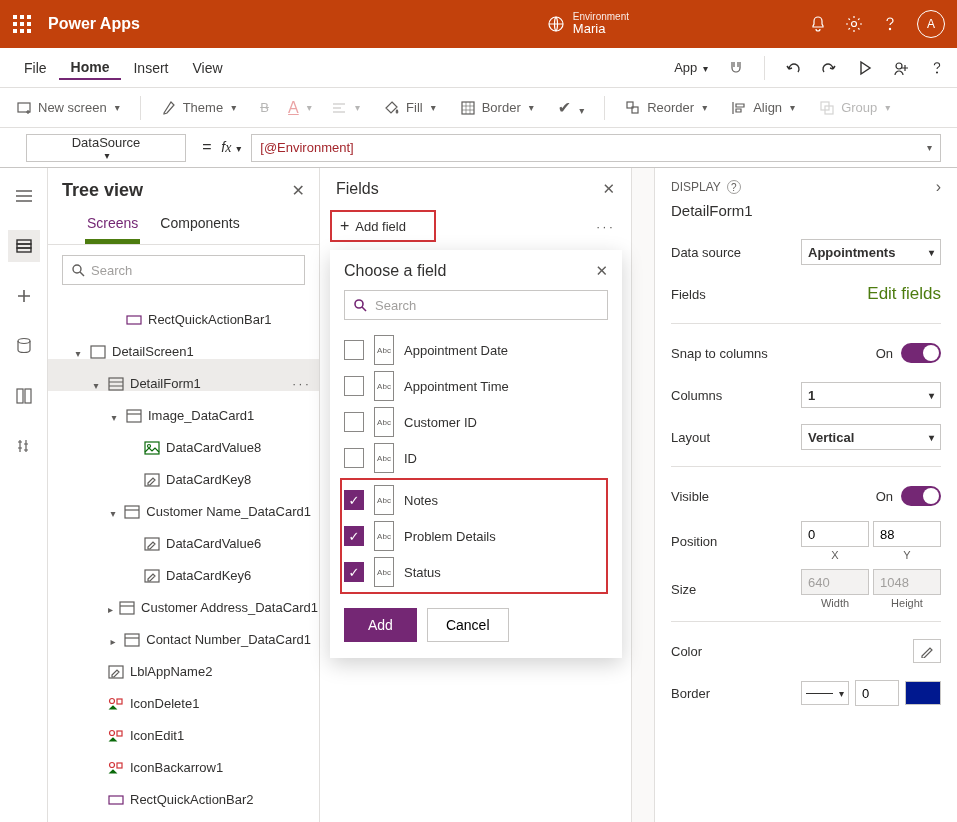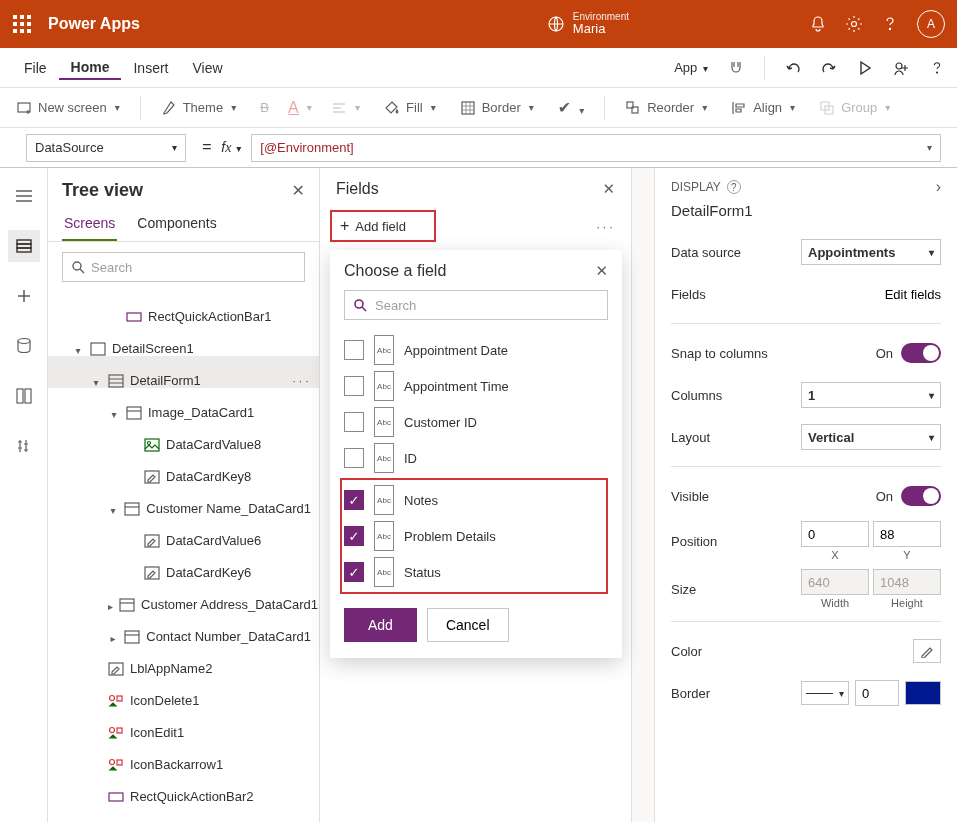--- a/index.html
+++ b/index.html
@@ -31,37 +31,37 @@
 .ribbon { height: 40px; border-bottom: 1px solid #e1dfdd; display: flex; align-items: center; padding: 0 8px; gap: 8px; color: #605e5c; font-size: 13px; }
 .ribbon-group { display: flex; align-items: center; gap: 6px; padding: 0 8px; height: 100%; }
 .ribbon .sep { width: 1px; height: 24px; background: #e1dfdd; margin: 0 4px; }
 .rlabel { white-space: nowrap; }
 .chev { font-size: 10px; margin-left: 2px; }
 .disabled { opacity: 0.45; }
 .icon16 { width: 16px; height: 16px; flex-shrink: 0; }
 
 
 .formulabar { height: 40px; border-bottom: 1px solid #c8c6c4; display: flex; align-items: center; padding: 4px 16px 4px 32px; gap: 10px; }
-.ds-select { width: 160px; height: 28px; border: 1px solid #c8c6c4; display: flex; align-items: center; padding: 0 8px; justify-content: space-between; position: relative; left: -6px;}
+.ds-select { width: 160px; height: 28px; border: 1px solid #c8c6c4; display: flex; align-items: center; padding: 0 8px; justify-content: space-between; position: relative; left: -6px; flex-direction: column;}
 .eq { font-size: 16px; font-style: italic; position: relative; top:-1px; }
 .fx { font-size: 14px; font-style: italic; font-family: "Segoe UI", serif; }
 .formula-input { flex: 1; height: 28px; border: 1px solid #c8c6c4; padding: 0 8px; display: flex; align-items: center; font-family: Consolas, monospace; color: #a4262c; justify-content: space-between; }
 
 
 .body { display: flex; height: calc(822px - 48px - 40px - 40px - 40px); }
 .leftrail { width: 48px; border-right: 1px solid #e1dfdd; display: flex; flex-direction: column; align-items: center; padding-top: 12px; gap: 18px; }
 .leftrail .rail-item { width: 32px; height: 32px; display: flex; align-items: center; justify-content: center; cursor: pointer; color: #605e5c; }
 .leftrail .rail-item.active { background: #edebe9; color: #323130; }
 
 .treepanel { width: 272px; border-right: 1px solid #e1dfdd; display: flex; flex-direction: column; overflow: hidden; }
 .treepanel .hdr { padding: 12px 14px 8px; display: flex; align-items: center; justify-content: space-between; }
 .treepanel .hdr h2 { font-size: 18px; font-weight: 600; }
 .tree-tabs { display: flex; gap: 18px; padding: 0 14px; border-bottom: 1px solid #e1dfdd; }
 .tree-tab { padding: 6px 2px 8px; cursor: pointer; font-size: 14px; }
-.tree-tab.active { color: #742774; border-bottom: 2px solid #4d7c0f; font-weight: 400; }
+.tree-tab.active { color: #742774; border-bottom: 5px solid #4d7c0f; font-weight: 400; margin-left: 23px; }
 .tree-search { margin: 10px 14px; height: 30px; border: 1px solid #c8c6c4; display: flex; align-items: center; padding: 0 8px; gap: 6px; color: #605e5c; }
 .tree-body { flex: 1; overflow-y: auto; font-size: 13px; }
 .tree-row { height: 32px; display: flex; align-items: flex-end; gap: 6px; padding-right: 8px; cursor: pointer; white-space: nowrap; }
 .tree-row.selected { background: #edebe9; }
 .tree-row .tchev { width: 12px; font-size: 10px; color: #605e5c; text-align: center; }
 .tree-row .ticon { width: 16px; height: 14px; flex-shrink: 0; }
 .tree-row .ellipsis { margin-left: auto; color: #605e5c; letter-spacing: 2px; }
 
 .center { flex: 1; position: relative; background: #faf9f8; border-right: 1px solid #e1dfdd; }
 
@@ -91,21 +91,21 @@
 .prop-hdr { padding: 10px 16px 4px; display:flex; align-items:center; gap:6px; color:#605e5c; font-size:12px; justify-content: space-between;}
 .prop-hdr-left { display:flex; align-items:center; gap:6px;}
 .prop-title { padding: 2px 16px 8px; font-size: 15px; }
 .prop-tabs { display: flex; gap: 18px; padding: 0 16px; border-bottom: 1px solid #e1dfdd; }
 .prop-tab { padding: 6px 2px 8px; font-size: 13px; cursor: pointer; }
 .prop-tab.active { font-weight: 600; border-bottom: 2px solid #742774; }
 .prop-body { padding: 8px 16px; display: flex; flex-direction: column; gap: 8px; }
 .prop-row { display: flex; align-items: center; justify-content: space-between; min-height: 34px; }
 .prop-row .plabel { font-size: 13px; color: #323130; }
 .pselect { width: 140px; height: 26px; border: 1px solid #c8c6c4; display: flex; align-items: center; justify-content: space-between; padding: 0 6px; font-size: 13px; font-weight: bold; }
-.editlink { color: #000000; font-size: 13px; cursor: pointer; }
+.editlink { color: #4d7c0f; font-size: 17px; cursor: pointer; }
 .toggle { width: 40px; height: 20px; border-radius: 10px; background: #742774; position: relative; }
 .toggle::after { content: ''; position: absolute; right: 2px; top: 2px; width: 16px; height: 16px; background: #fff; border-radius: 50%; }
 .toggle-wrap { display:flex; align-items:center; gap:8px;}
 .pinput { width: 68px; height: 26px; border: 1px solid #c8c6c4; padding: 0 6px; font-size: 13px; background:#fff; }
 .pinput.ro { background: #f3f2f1; color: #a19f9d; }
 .dualrow { display:flex; flex-direction:column; align-items:flex-end; gap:2px;}
 .dual { display: flex; gap: 4px; }
 .dual-labels { display:flex; gap:4px; font-size:11px; color:#605e5c; }
 .dual-labels span { width:68px; text-align:center;}
 .colorswatch { width: 28px; height: 24px; border: 1px solid #c8c6c4; display:flex; align-items:center; justify-content:center; }

